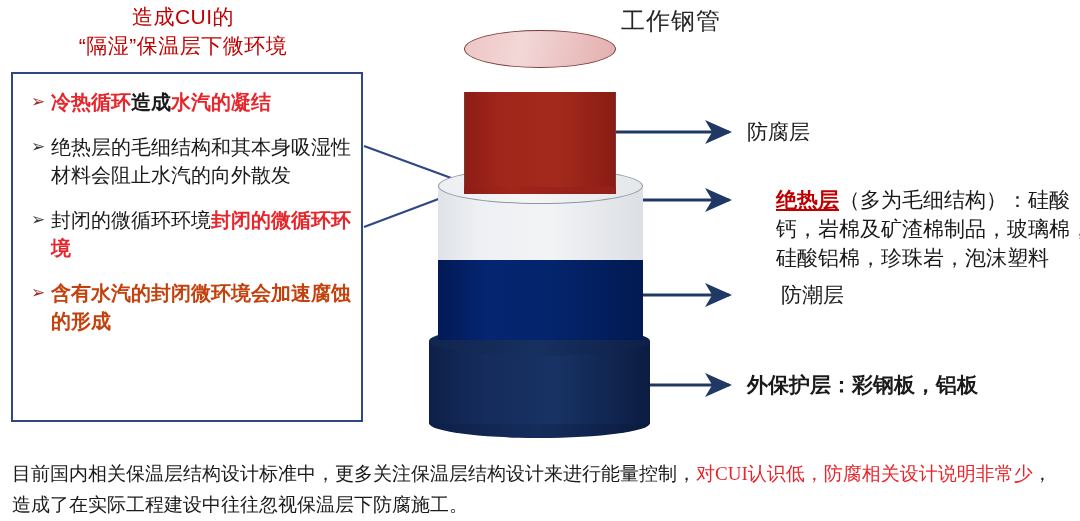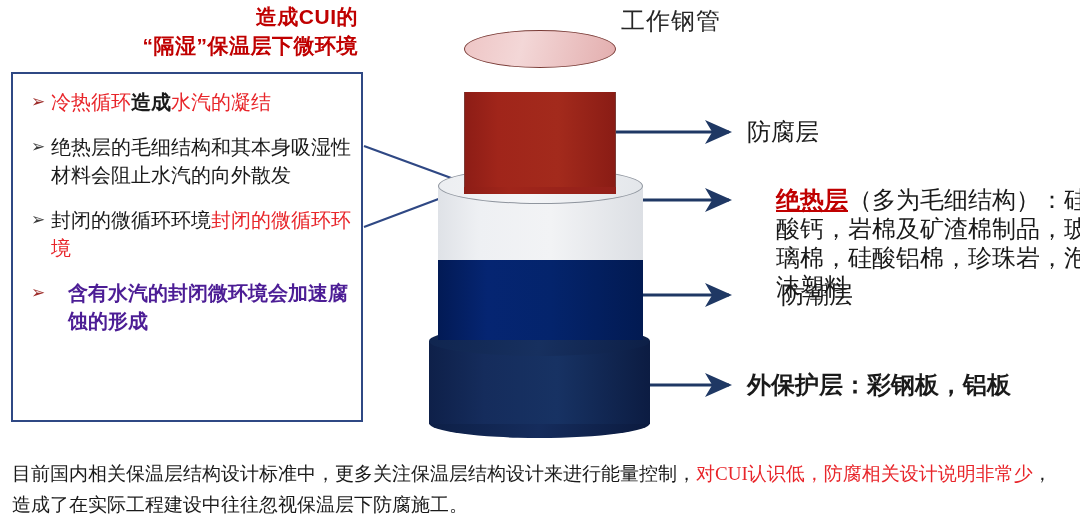--- a/index.html
+++ b/index.html
@@ -9,23 +9,23 @@
     font-family:"Liberation Sans","DejaVu Sans",sans-serif;
     overflow:hidden;
     position:relative;
   }
   #stage{position:absolute;left:0;top:0;width:1080px;height:521px;}
 
   
   .headline{
     position:absolute;
     left:8px;top:2px;width:350px;
-    text-align:right;
+    text-align:center;
     color:#C00000;
-    font-weight:bold;
+    font-weight:normal;
     font-size:21px;
     line-height:29px;
     letter-spacing:.5px;
   }
 
   
   .callout{
     position:absolute;
     left:11px;top:72px;
     width:352px;height:350px;
@@ -50,22 +50,22 @@
   }
   .bul-ico.dark{color:#3a3a3a;}
   .bul-ico.red{color:#9d2b28;}
   .bul-txt{
     flex:1 1 auto;
     font-size:20px;
     line-height:28px;
     color:#1a1a1a;
   }
   .bul-txt.b{font-weight:bold;}
-  .hl{color:#E8252A;font-weight:normal;}
-  .hl-only{color:#4c1d95;font-weight:bold;margin-left:17px;}
+  .hl{color:#E8252A;font-weight:bold;}
+  .hl-only{color:#c2410c;font-weight:bold;}
 
   
   .connector{position:absolute;left:0;top:0;width:1080px;height:521px;pointer-events:none;}
 
   
   .pipe-title{
     position:absolute;
     left:621px;top:5px;
     font-size:24px;
     color:#262626;
@@ -139,21 +139,21 @@
   #cyl-bot .cap-bot{
     top:82px;height:30px;
     background:linear-gradient(100deg,#0d1f46 0%,#152c5c 50%,#0b1a3e 100%);
     z-index:1;
   }
 
   
   .rlabel{
     position:absolute;
     font-family:"Liberation Serif","DejaVu Serif",serif;
-    font-size:24px;
+    font-size:21px;
     color:#1a1a1a;
     line-height:29px;
   }
   .rlabel .redu{
     color:#C00000;
     font-weight:bold;
     text-decoration:underline;
   }
 
   

